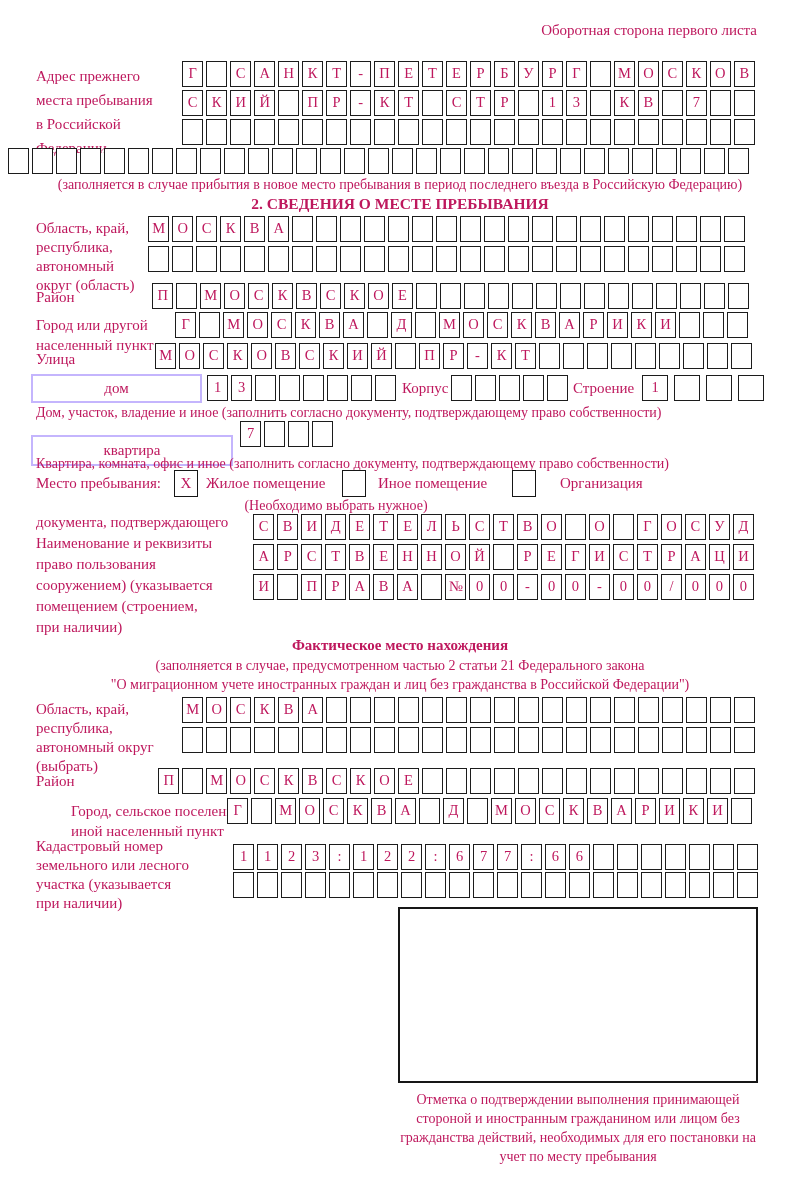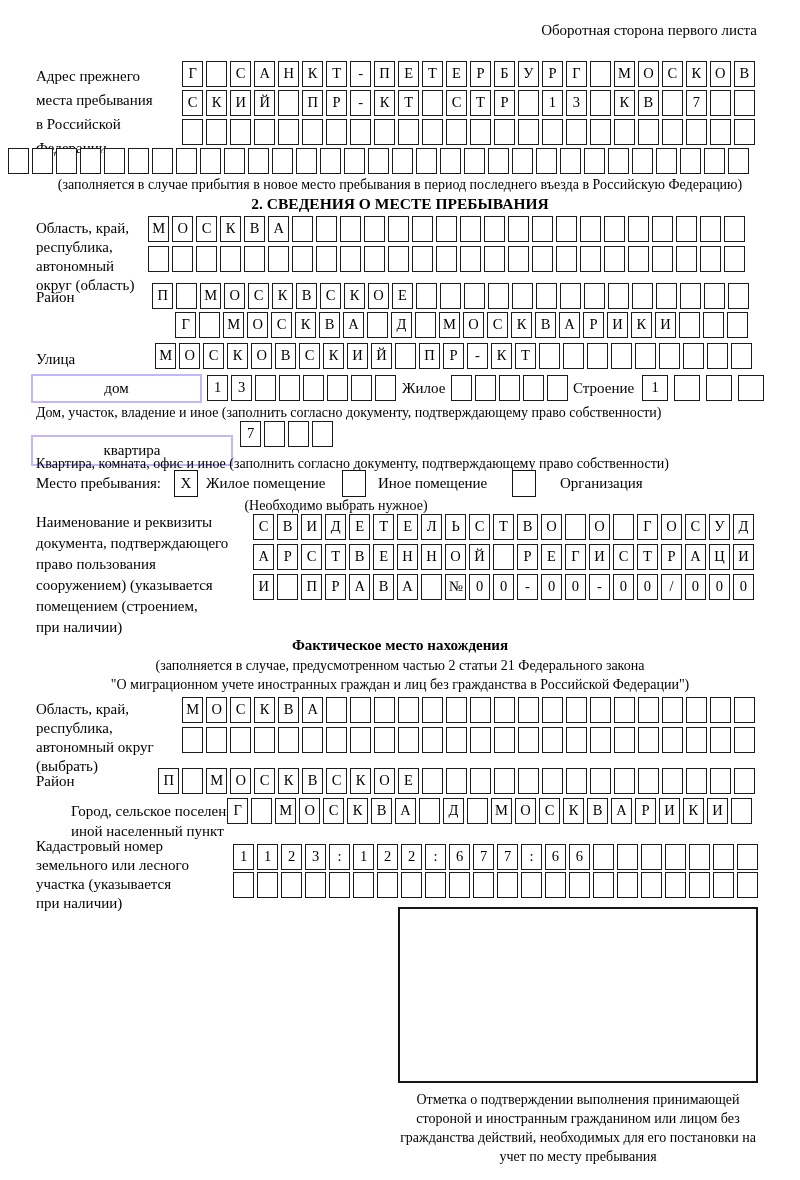--- a/index.html
+++ b/index.html
@@ -1,18 +1,18 @@
 <!DOCTYPE html>
 <html><head>
 <meta charset="utf-8">
 <style>
   html,body{margin:0;padding:0;background:#fff;}
   .page{
     position:relative;width:800px;height:1180px;background:#ffffff;
-    font-family:"Liberation Serif","DejaVu Serif",serif;color:#000000;
+    font-family:"Liberation Serif","DejaVu Serif",serif;color:#be185d;
     overflow:hidden;
   }
   .lbl{position:absolute;font-size:15px;line-height:19px;white-space:nowrap;}
   .hdr{position:absolute;font-size:15px;white-space:nowrap;}
   .title{position:absolute;left:0;width:100%;text-align:center;font-weight:bold;font-size:15.5px;white-space:nowrap;}
   .note-c{position:absolute;left:0;width:100%;text-align:center;font-size:14px;white-space:nowrap;}
   .note-l{position:absolute;font-size:14px;white-space:nowrap;}
   .cellrow{position:absolute;display:flex;gap:2.6px;}
   .cell{
     flex:none;box-sizing:border-box;width:21.4px;height:26px;
@@ -244,20 +244,24 @@
       <span class="cell"></span>
       <span class="cell"></span>
       <span class="cell"></span>
       <span class="cell"></span>
       <span class="cell"></span>
       <span class="cell"></span>
       <span class="cell"></span>
       <span class="cell"></span>
     </div>
 
+  <div class="lbl" style="left:36px;top:315px;line-height:20px;">
+    <div>Город или другой</div>
+    <div>населенный пункт</div>
+  </div>
   <div class="cellrow" style="left:175px;top:312px;">
       <span class="cell">Г</span>
       <span class="cell"></span>
       <span class="cell">М</span>
       <span class="cell">О</span>
       <span class="cell">С</span>
       <span class="cell">К</span>
       <span class="cell">В</span>
       <span class="cell">А</span>
       <span class="cell"></span>
@@ -311,21 +315,21 @@
   <div class="cellrow" style="left:207px;top:375px;">
       <span class="cell">1</span>
       <span class="cell">3</span>
       <span class="cell"></span>
       <span class="cell"></span>
       <span class="cell"></span>
       <span class="cell"></span>
       <span class="cell"></span>
       <span class="cell"></span>
     </div>
-  <div class="lbl" style="left:402px;top:379px;">Жилое</div>
+  <div class="lbl" style="left:402px;top:379px;">Корпус</div>
   <div class="cellrow" style="left:451px;top:375px;">
       <span class="cell"></span>
       <span class="cell"></span>
       <span class="cell"></span>
       <span class="cell"></span>
       <span class="cell"></span>
     </div>
   <div class="lbl" style="left:573px;top:379px;">Строение</div>
   <div class="cellrow wide" style="left:642px;top:375px;">
       <span class="cell">1</span>
@@ -347,22 +351,22 @@
   <div class="lbl" style="left:36px;top:474px;">Место пребывания:</div>
   <div class="chk" style="left:174px;top:470px;">X</div>
   <div class="lbl" style="left:206px;top:474px;">Жилое помещение</div>
   <div class="chk" style="left:342px;top:470px;"></div>
   <div class="lbl" style="left:378px;top:474px;">Иное помещение</div>
   <div class="chk" style="left:512px;top:470px;"></div>
   <div class="lbl" style="left:560px;top:474px;">Организация</div>
   <div class="note-c" style="top:498px;left:0;width:672px;">(Необходимо выбрать нужное)</div>
 
   <div class="lbl" style="left:36px;top:512px;line-height:21px;">
+    <div>документа, подтверждающего</div>
     <div>Наименование и реквизиты</div>
-    <div>документа, подтверждающего</div>
     <div>право пользования</div>
     <div>сооружением) (указывается</div>
     <div>помещением (строением,</div>
     <div>при наличии)</div>
   </div>
   <div class="cellrow" style="left:253px;top:514px;">
       <span class="cell">С</span>
       <span class="cell">В</span>
       <span class="cell">И</span>
       <span class="cell">Д</span>

